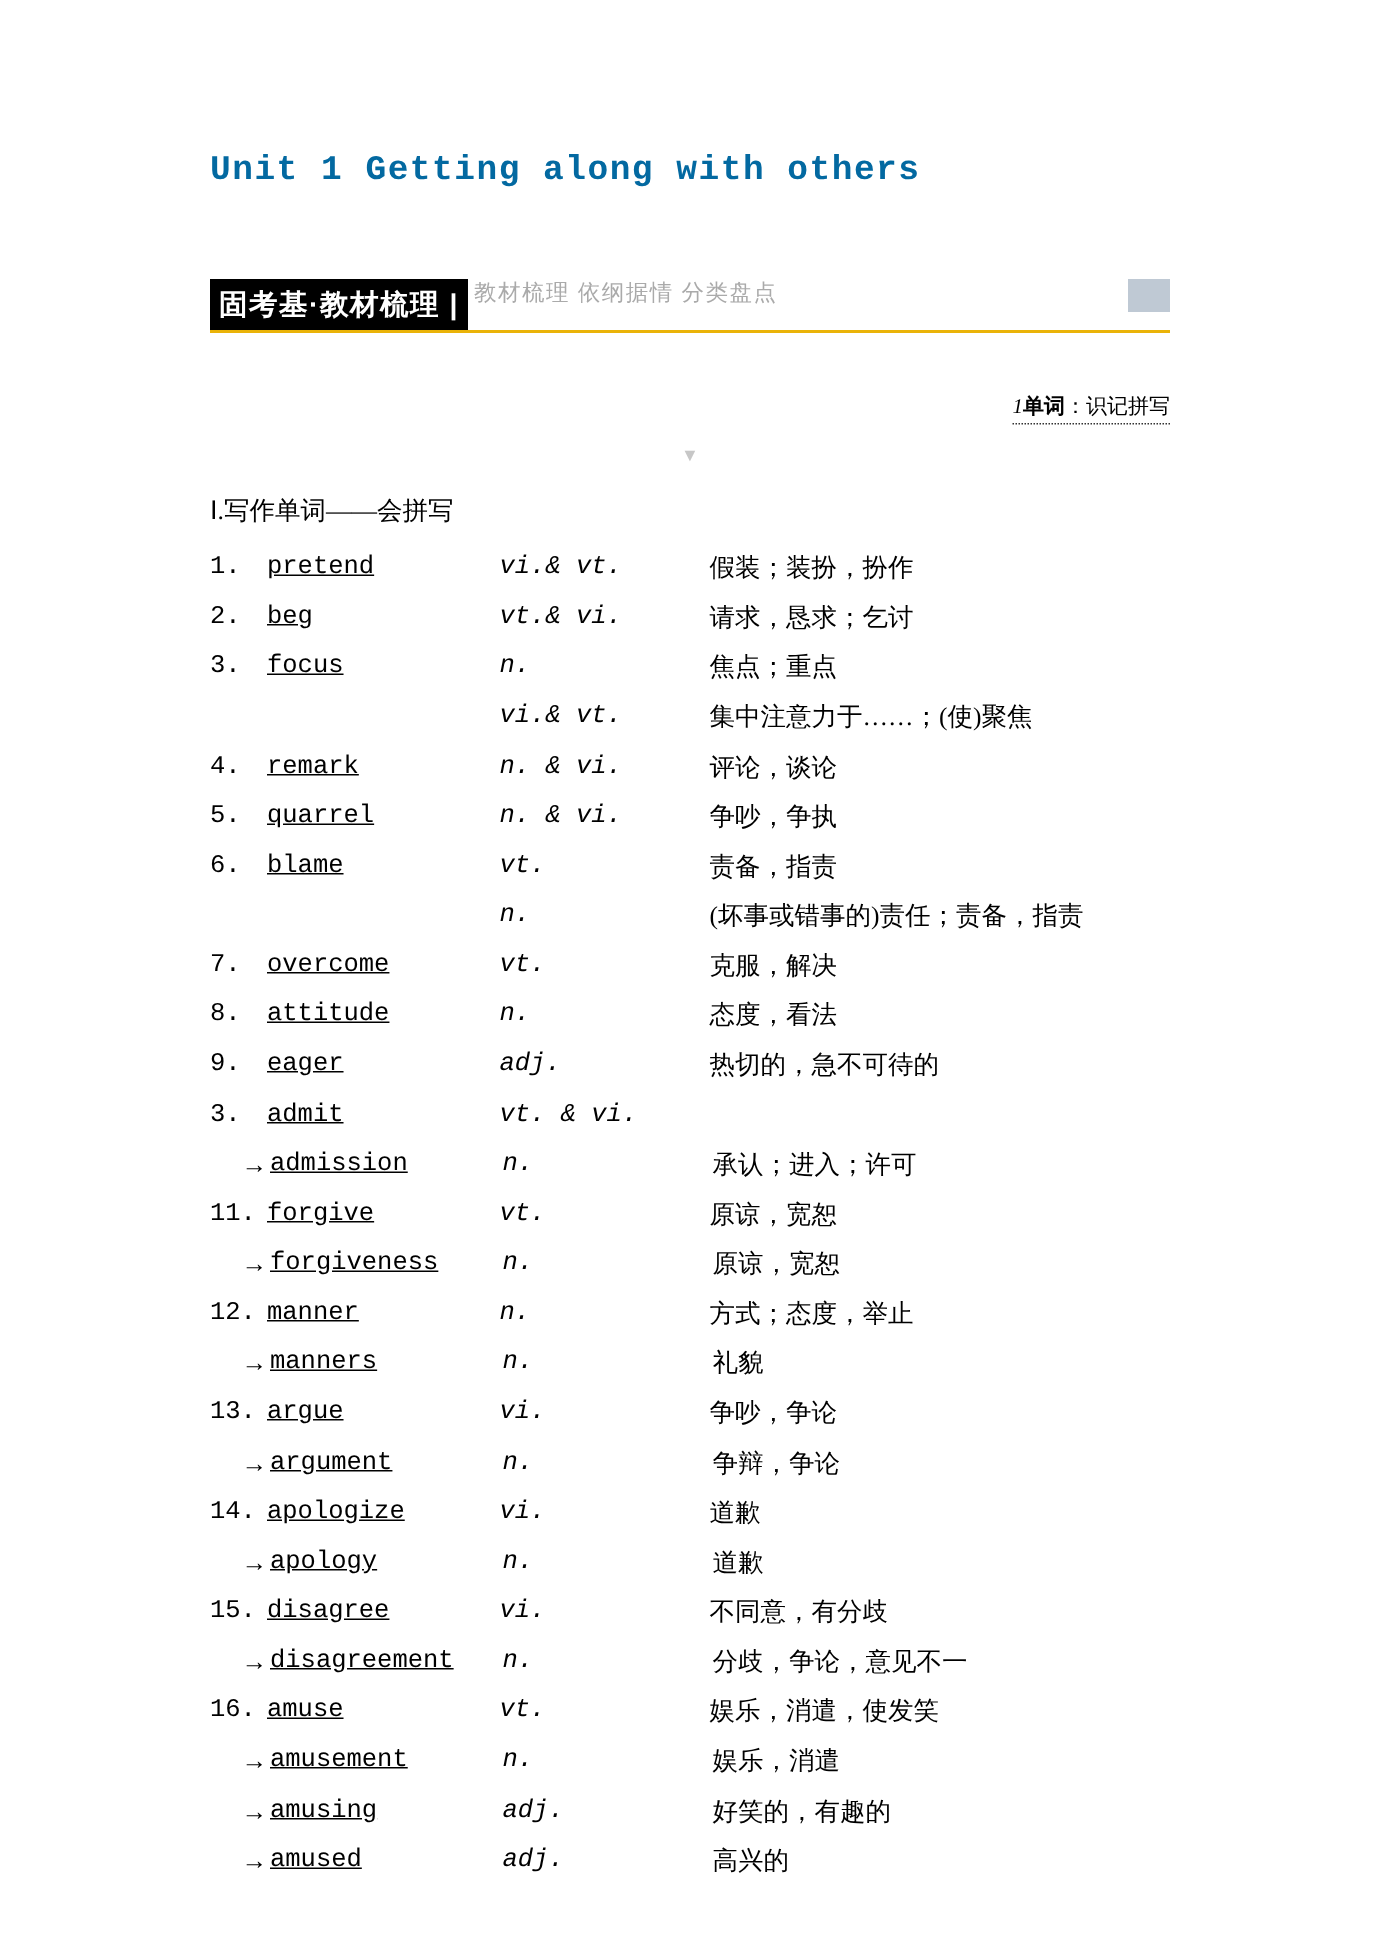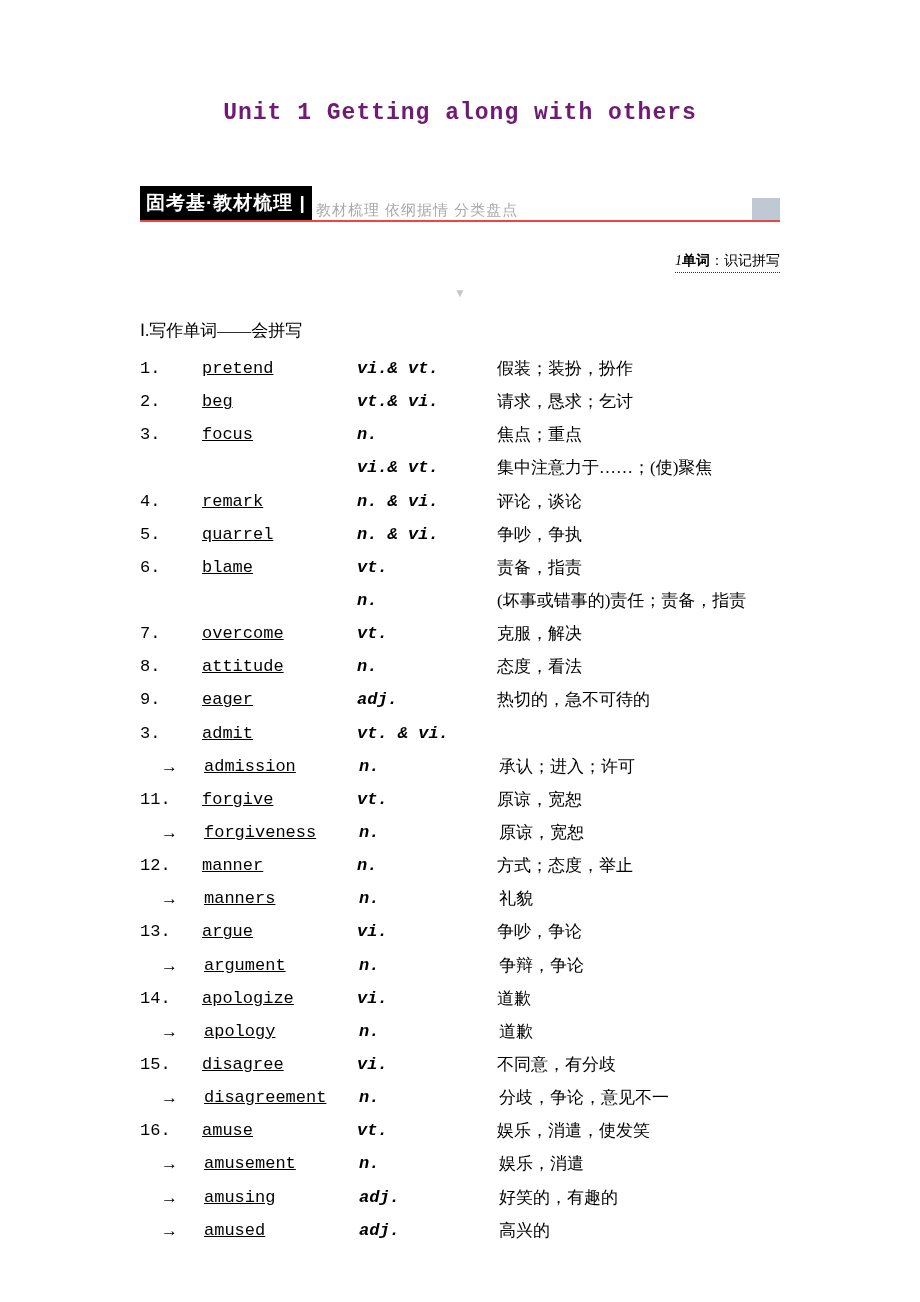--- a/index.html
+++ b/index.html
@@ -7,33 +7,33 @@
     padding: 0;
     background: #fff;
     font-family: "SimSun", "宋体", serif;
     width: 920px;
   }
   .page {
     padding: 100px 140px 80px 140px;
     box-sizing: border-box;
   }
   .unit-title {
-    text-align: center;
-    color: #701a75;
+    text-align: left;
+    color: #0369a1;
     font-size: 23px;
     font-weight: bold;
     font-family: "Courier New", "SimHei", monospace;
     margin-bottom: 60px;
     letter-spacing: 1px;
   }
   .section-bar {
     display: flex;
-    align-items: flex-end;
-    border-bottom: 2px solid #ef4444;
-    margin-bottom: 30px;
+    align-items: flex-start;
+    border-bottom: 2px solid #eab308;
+    margin-bottom: 40px;
   }
   .section-bar-left {
     background: #000;
     color: #fff;
     font-weight: bold;
     font-family: "SimHei", sans-serif;
     font-size: 19px;
     padding: 4px 6px;
     letter-spacing: 1px;
   }
@@ -95,28 +95,26 @@
   .col-num.arrow {
     font-family: "SimSun", serif;
     text-align: right;
     padding-right: 2px;
   }
   .col-word {
     width: 155px;
     flex-shrink: 0;
     font-family: "Courier New", monospace;
     text-decoration: underline;
-    margin-left: 24px;
   }
   .col-pos {
     width: 140px;
     flex-shrink: 0;
     font-family: "Courier New", monospace;
     font-style: italic;
-    font-weight: bold;
   }
   .col-def {
     flex: 1;
     font-family: Liberation Serif, serif;
   }
 </style>
 </head>
 <body>
 
 <div class="page">

